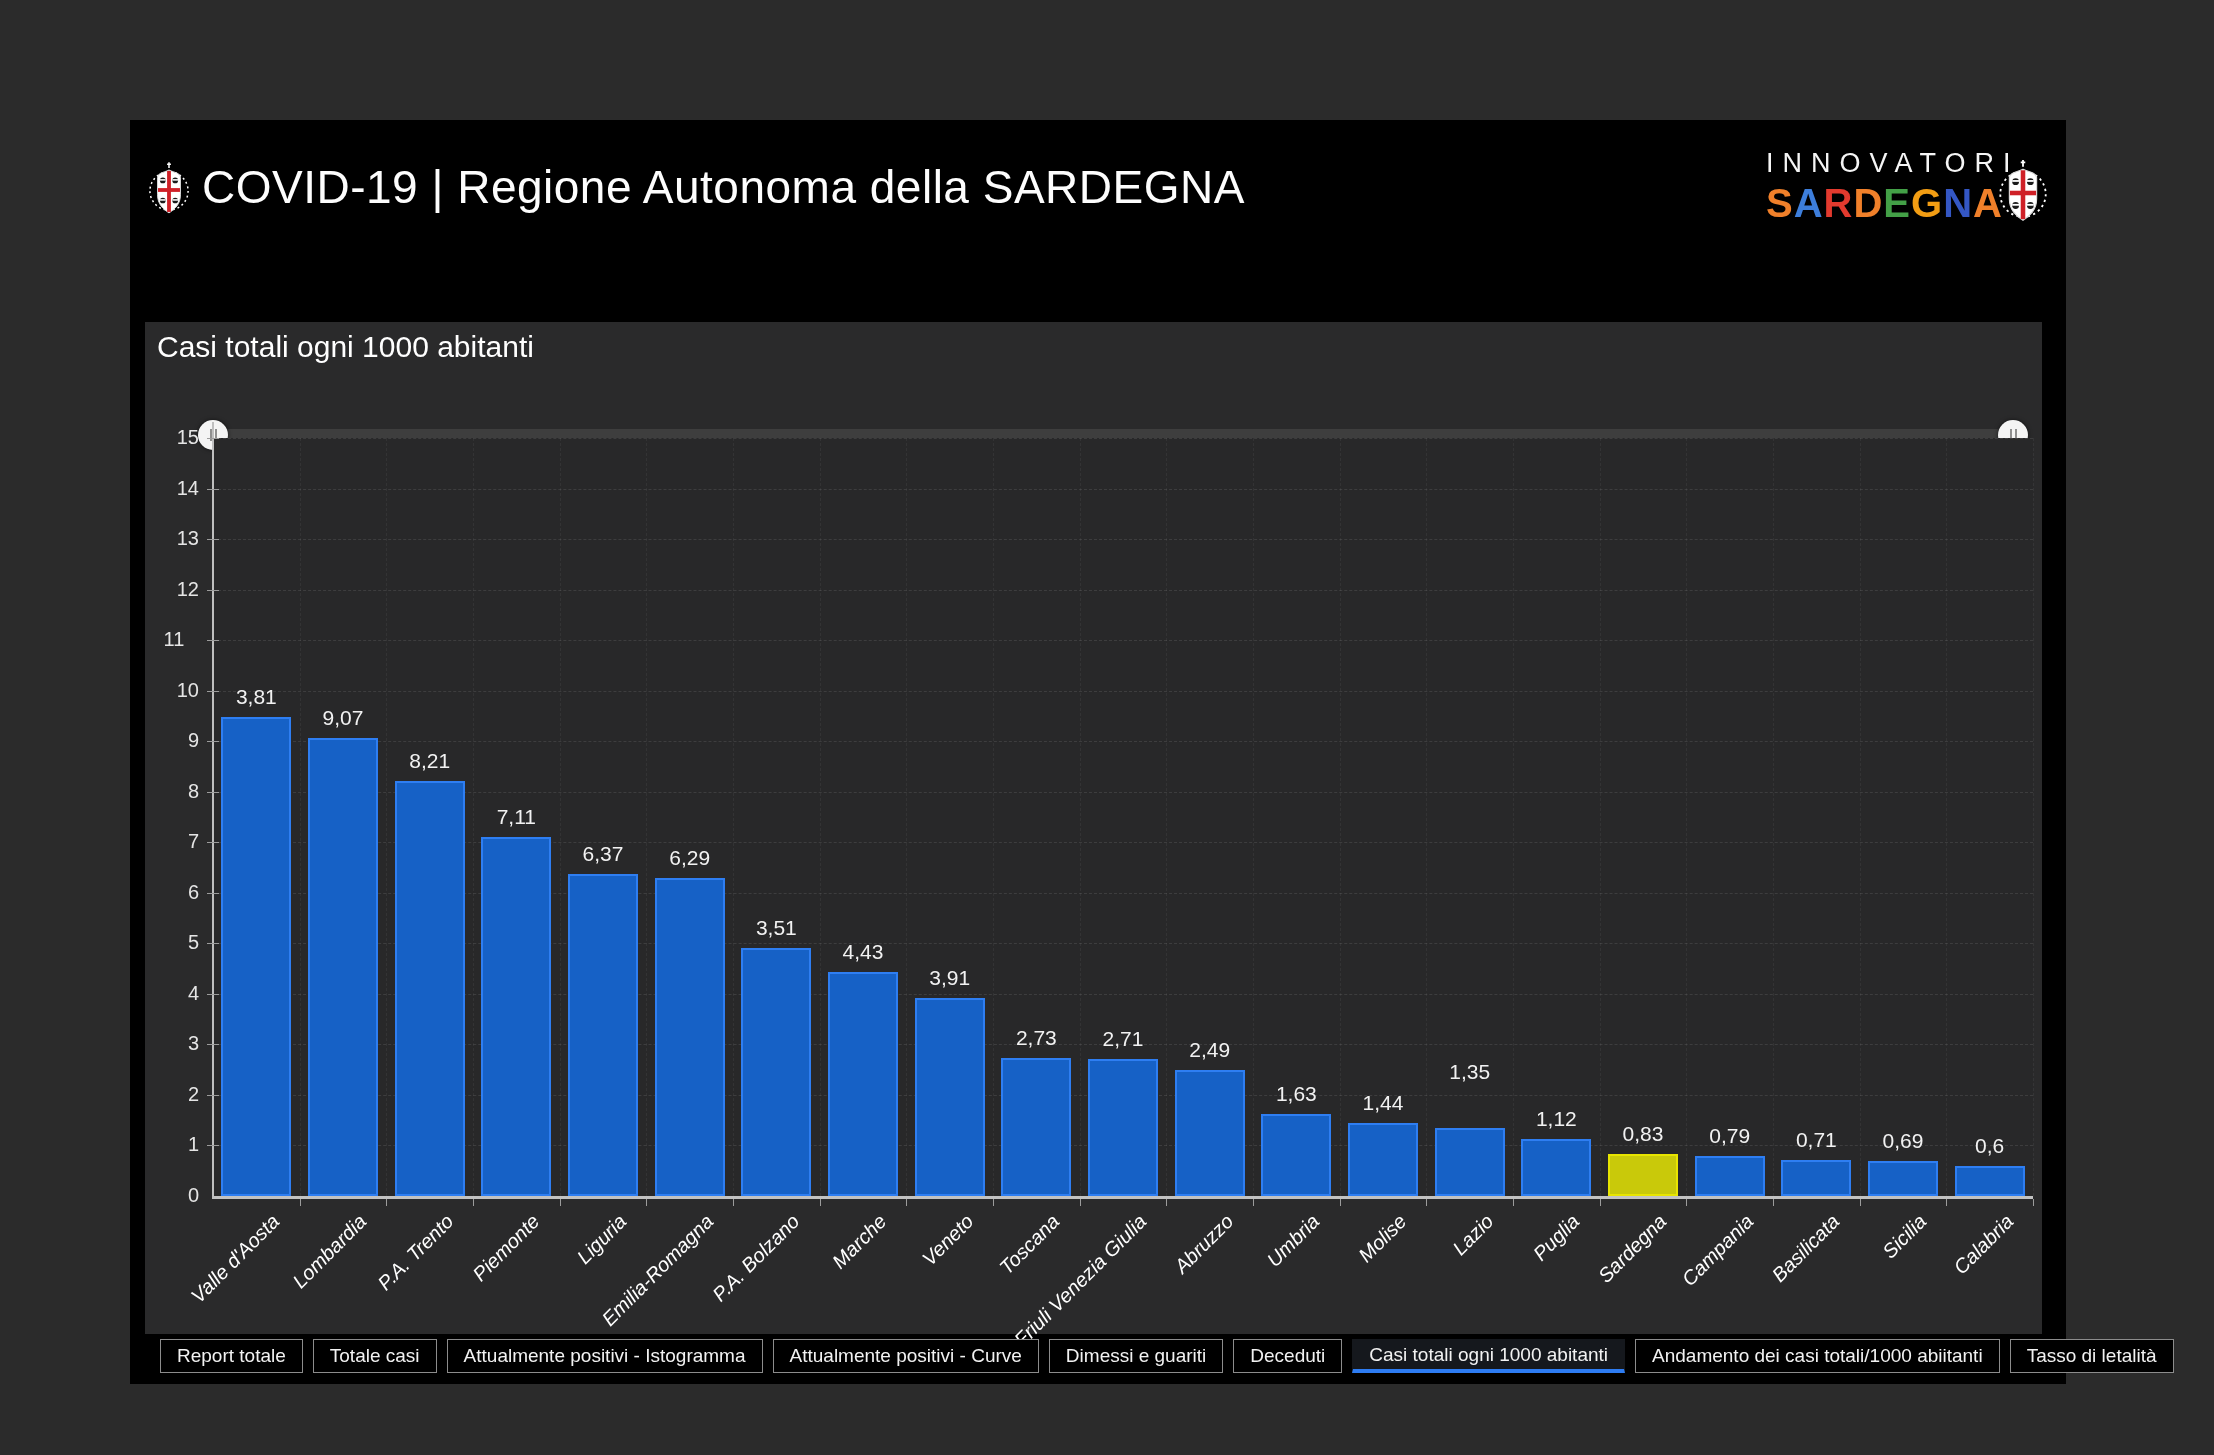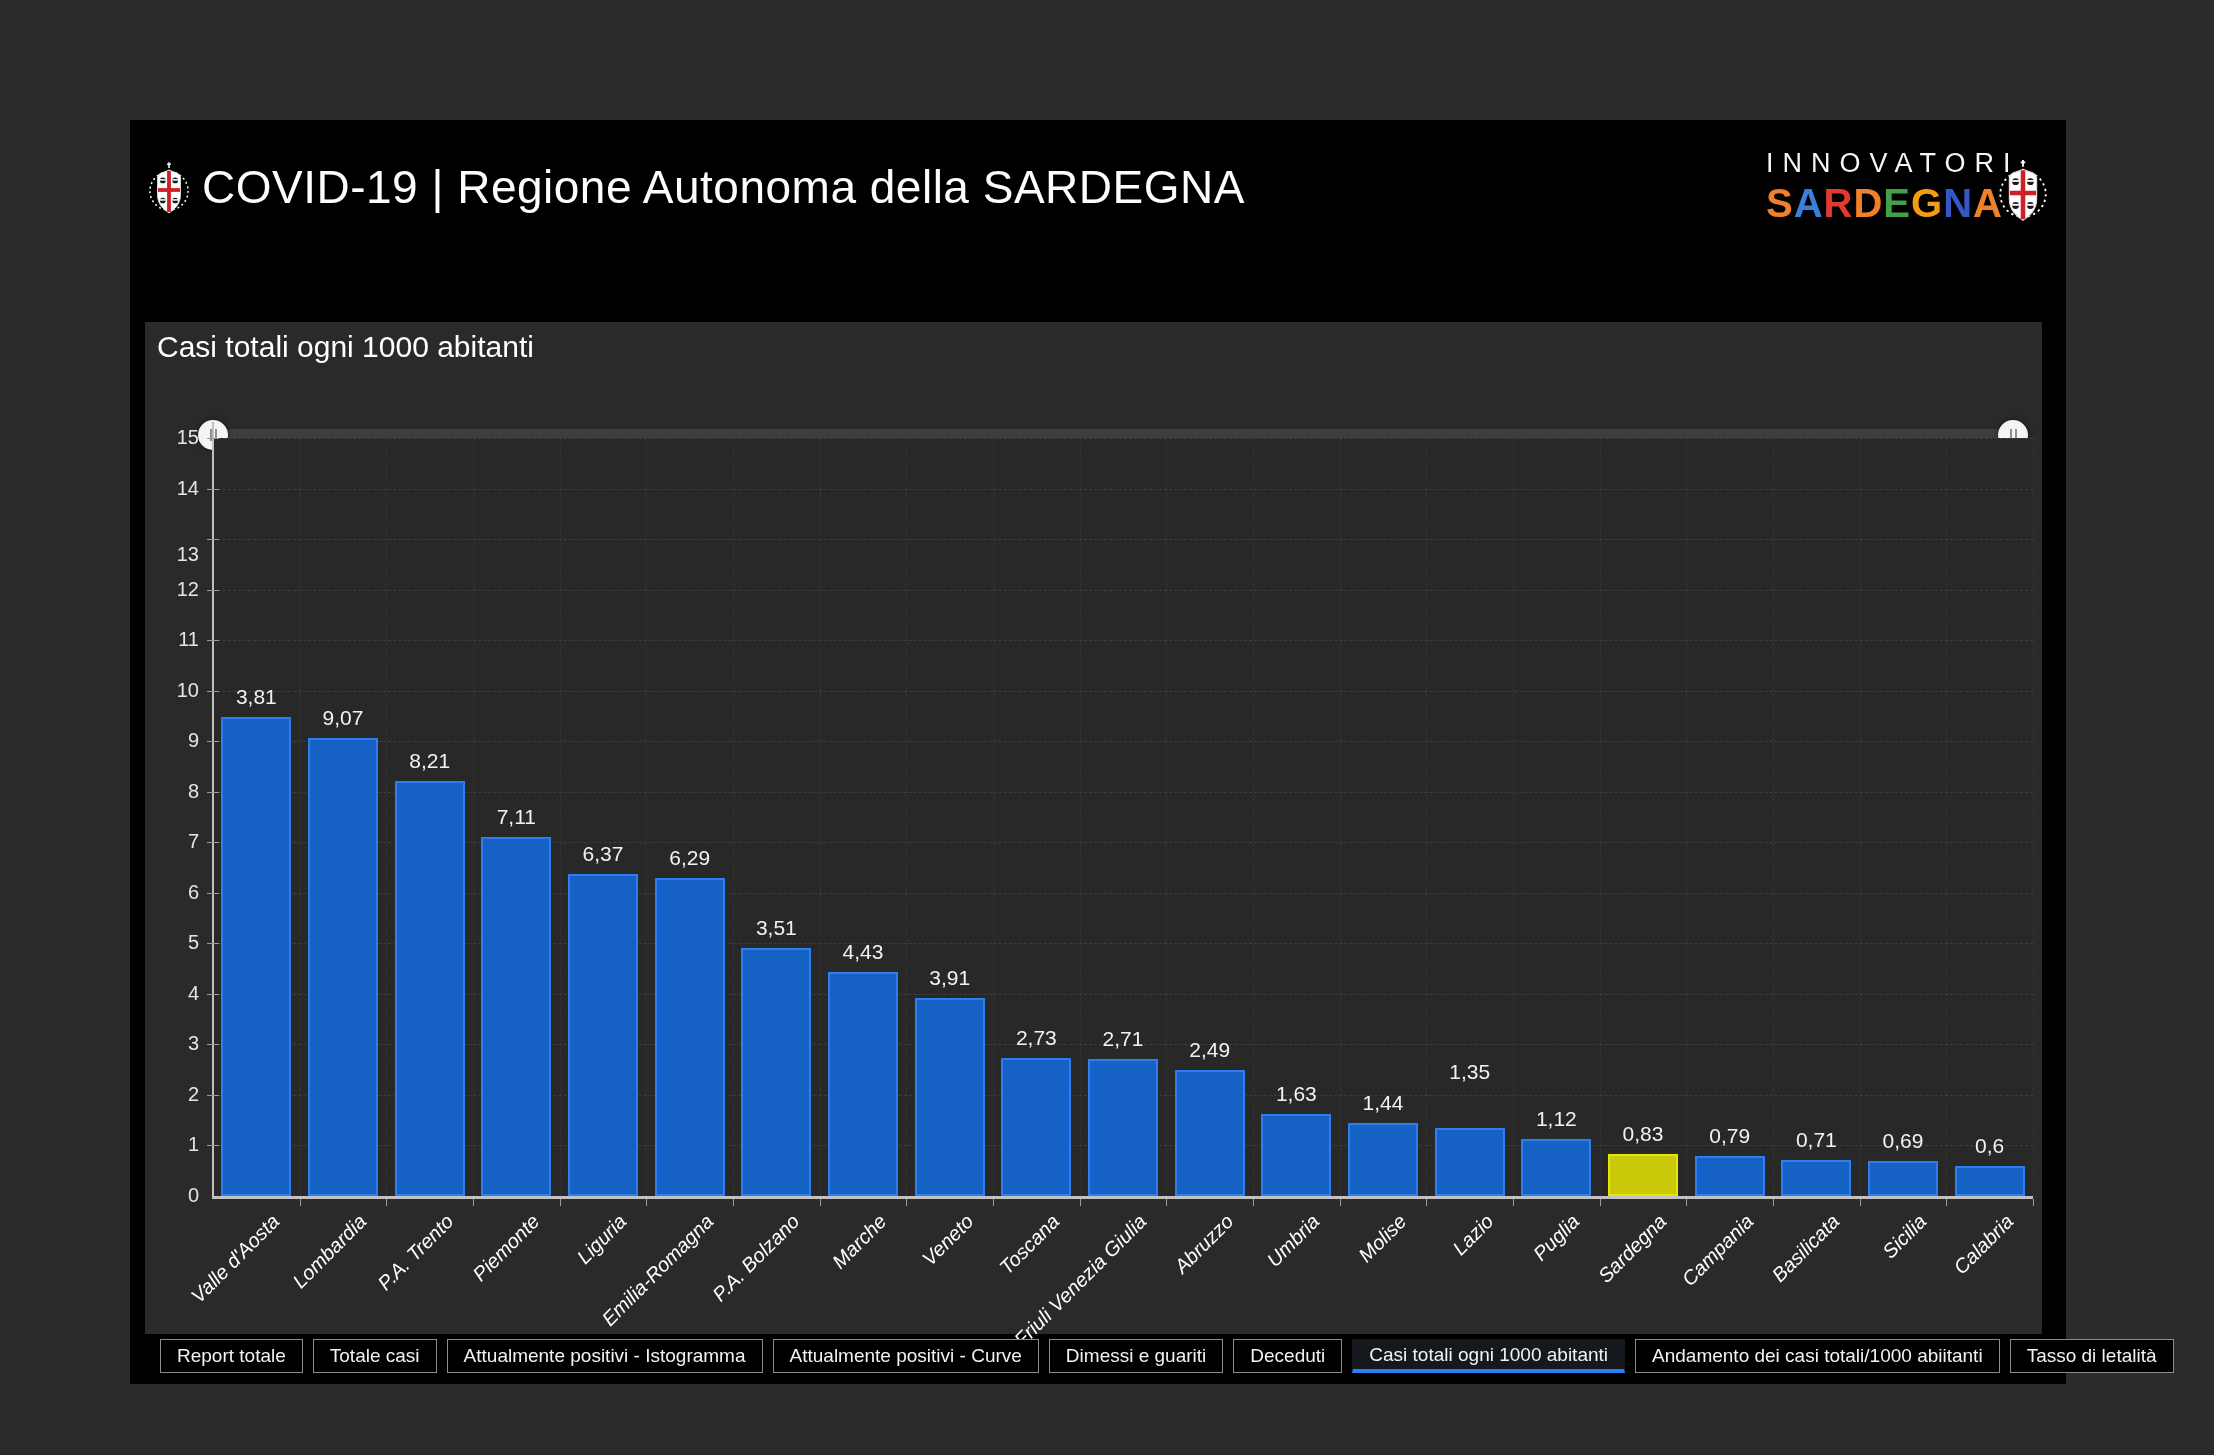--- a/index.html
+++ b/index.html
@@ -138,27 +138,27 @@
         <div class="y-tick" style="top: 353.733px;"></div>
         <div class="y-label" style="top: 341.733px;">8</div>
         <div class="gridline-h" style="top: 303.2px;"></div>
         <div class="y-tick" style="top: 303.2px;"></div>
         <div class="y-label" style="top: 291.2px;">9</div>
         <div class="gridline-h" style="top: 252.667px;"></div>
         <div class="y-tick" style="top: 252.667px;"></div>
         <div class="y-label" style="top: 240.667px;">10</div>
         <div class="gridline-h" style="top: 202.133px;"></div>
         <div class="y-tick" style="top: 202.133px;"></div>
-        <div class="y-label" style="top: 190.133px;">11</div>
+        <div class="y-label" style="top: 190.133px; text-align: center;">11</div>
         <div class="gridline-h" style="top: 151.6px;"></div>
         <div class="y-tick" style="top: 151.6px;"></div>
         <div class="y-label" style="top: 139.6px;">12</div>
         <div class="gridline-h" style="top: 101.067px;"></div>
         <div class="y-tick" style="top: 101.067px;"></div>
-        <div class="y-label" style="top: 89.0667px; margin-top: 16px;">13</div>
+        <div class="y-label" style="top: 89.0667px;">13</div>
         <div class="gridline-h" style="top: 50.5333px;"></div>
         <div class="y-tick" style="top: 50.5333px;"></div>
         <div class="y-label" style="top: 38.5333px;">14</div>
         <div class="gridline-h" style="top: 0px;"></div>
         <div class="y-tick" style="top: 0px;"></div>
         <div class="y-label" style="top: -12px;">15</div>
         <div class="gridline-v" style="left: 86.6667px;"></div>
         <div class="x-tick" style="left: 86.6667px;"></div>
         <div class="gridline-v" style="left: 173.333px;"></div>
         <div class="x-tick" style="left: 173.333px;"></div>

